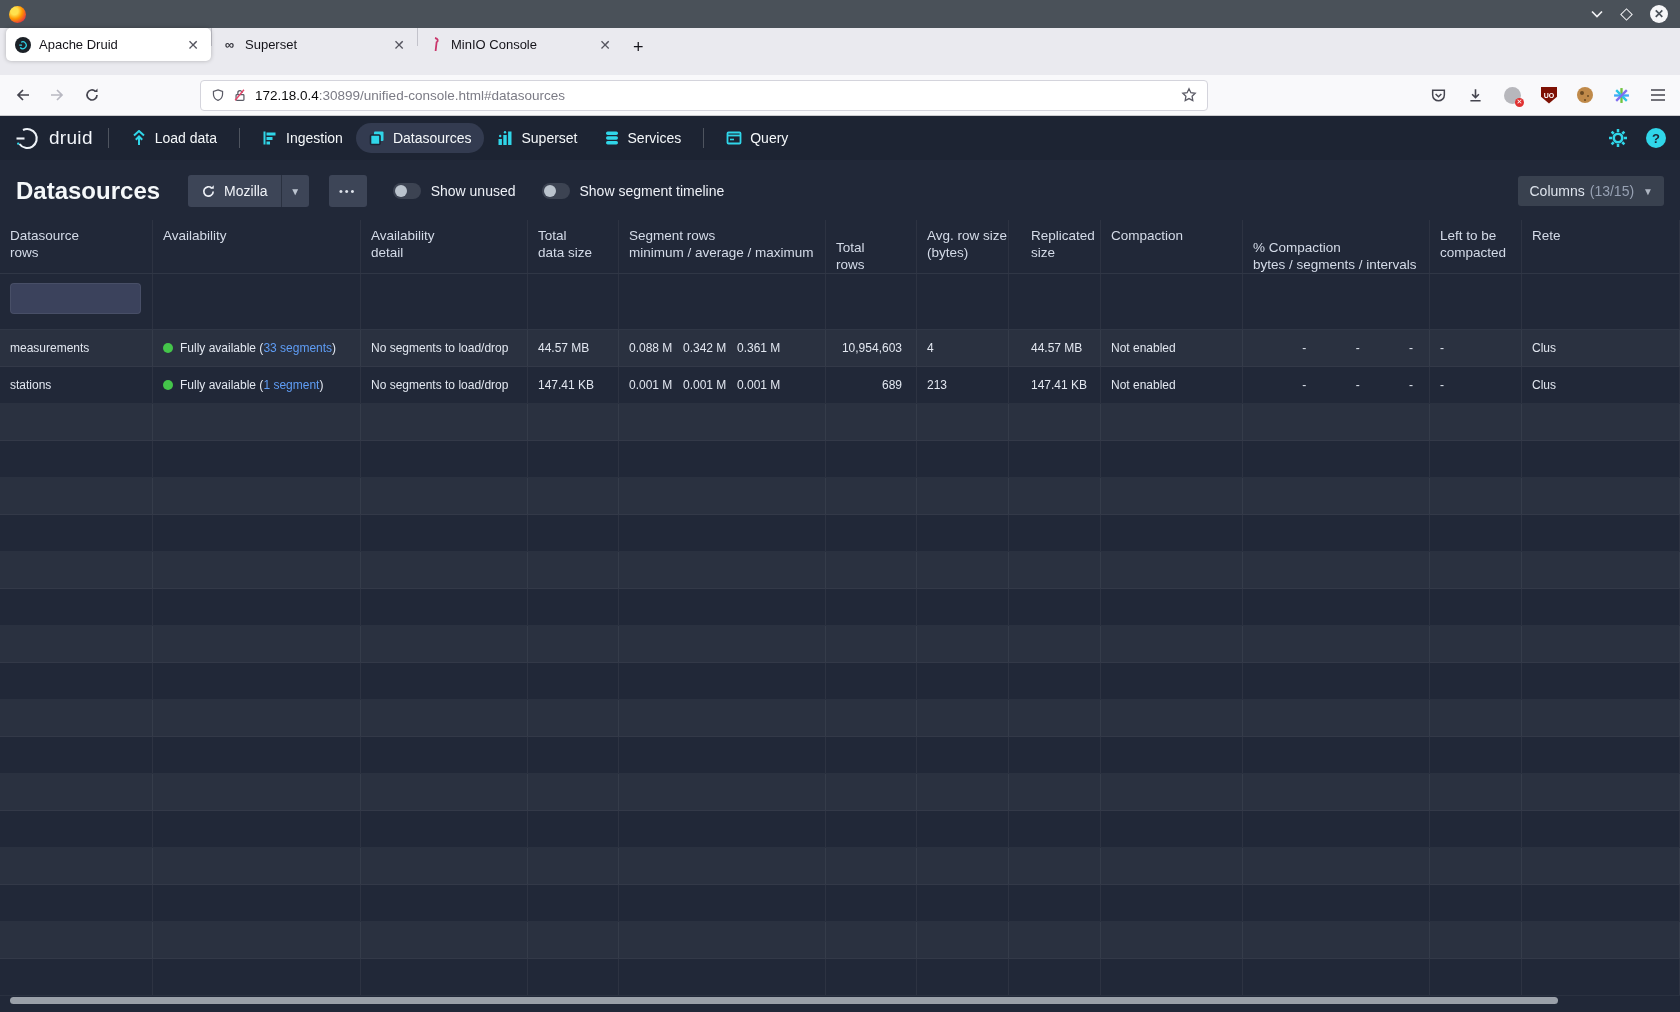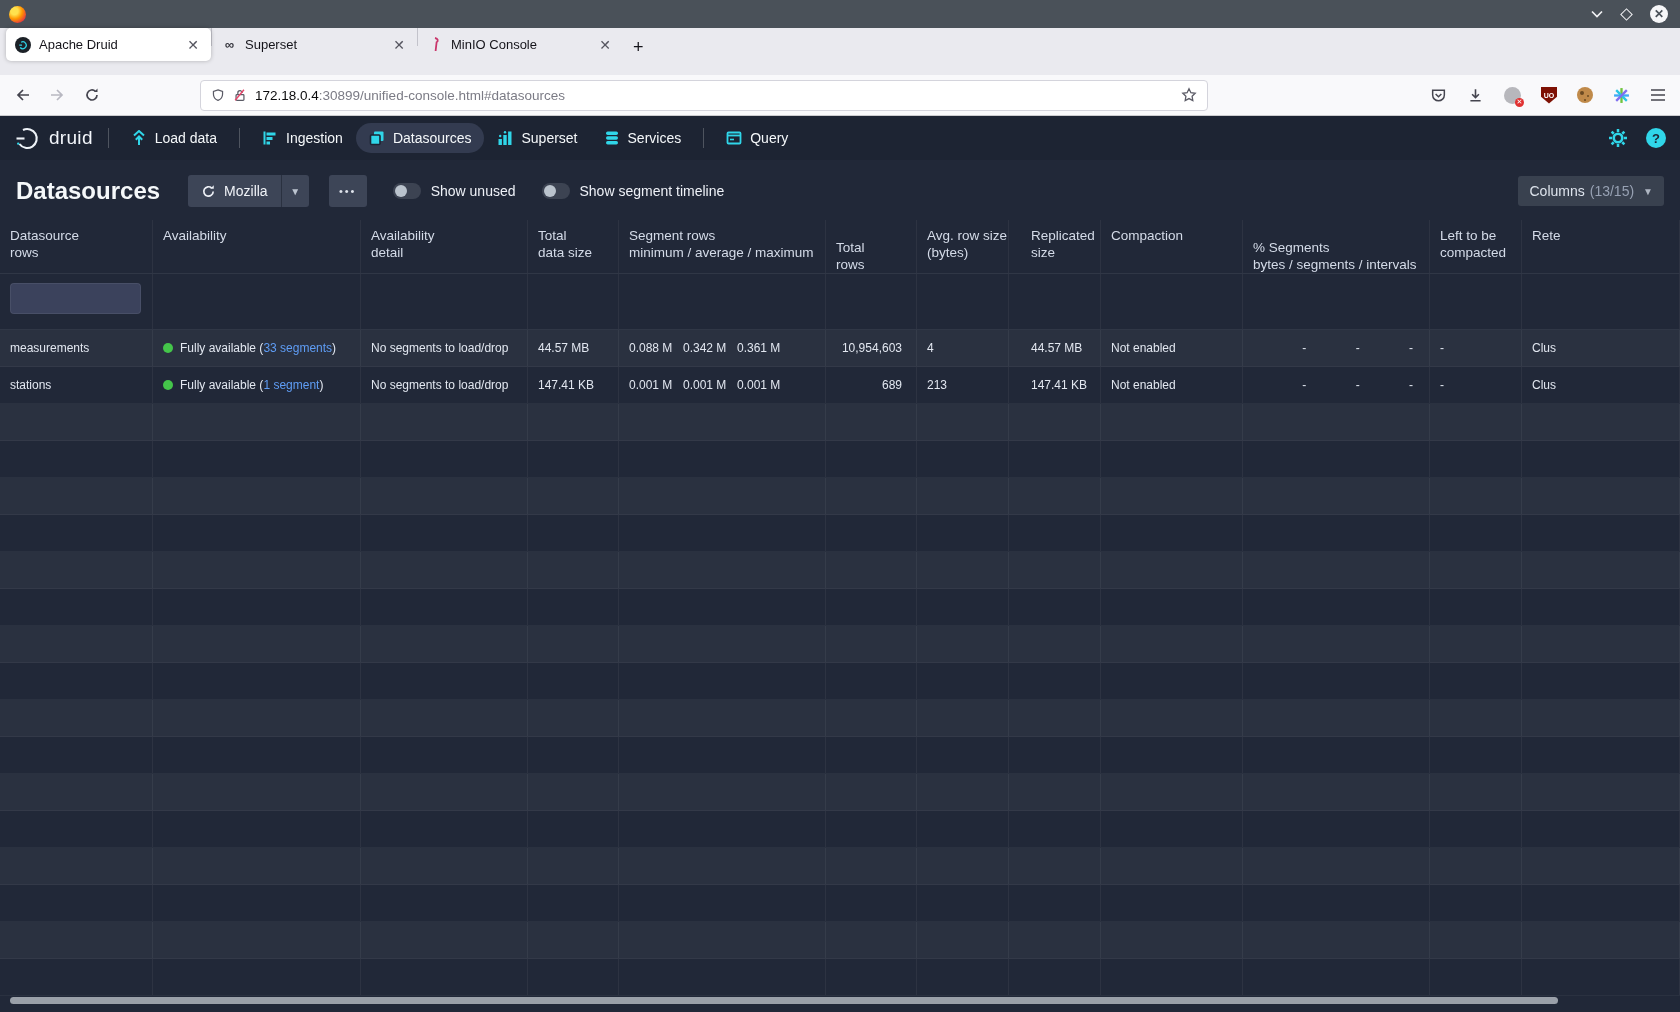--- a/index.html
+++ b/index.html
@@ -359,21 +359,21 @@
         <span>(bytes)</span>
       </div>
       <div class="cell th pad-extra" style="width: 92px;">
         <span>Replicated</span>
         <span>size</span>
       </div>
       <div class="cell th" style="width: 142px;">
         <span>Compaction</span>
       </div>
       <div class="cell th trio-right" style="width: 187px;">
-        <span>% Segments</span>
+        <span>% Compaction</span>
         <span>bytes / segments / intervals</span>
       </div>
       <div class="cell th" style="width: 92px;">
         <span>Left to be</span>
         <span>compacted</span>
       </div>
       <div class="cell th" style="width: 158px;">
         <span>Rete</span>
       </div>
     </div>

